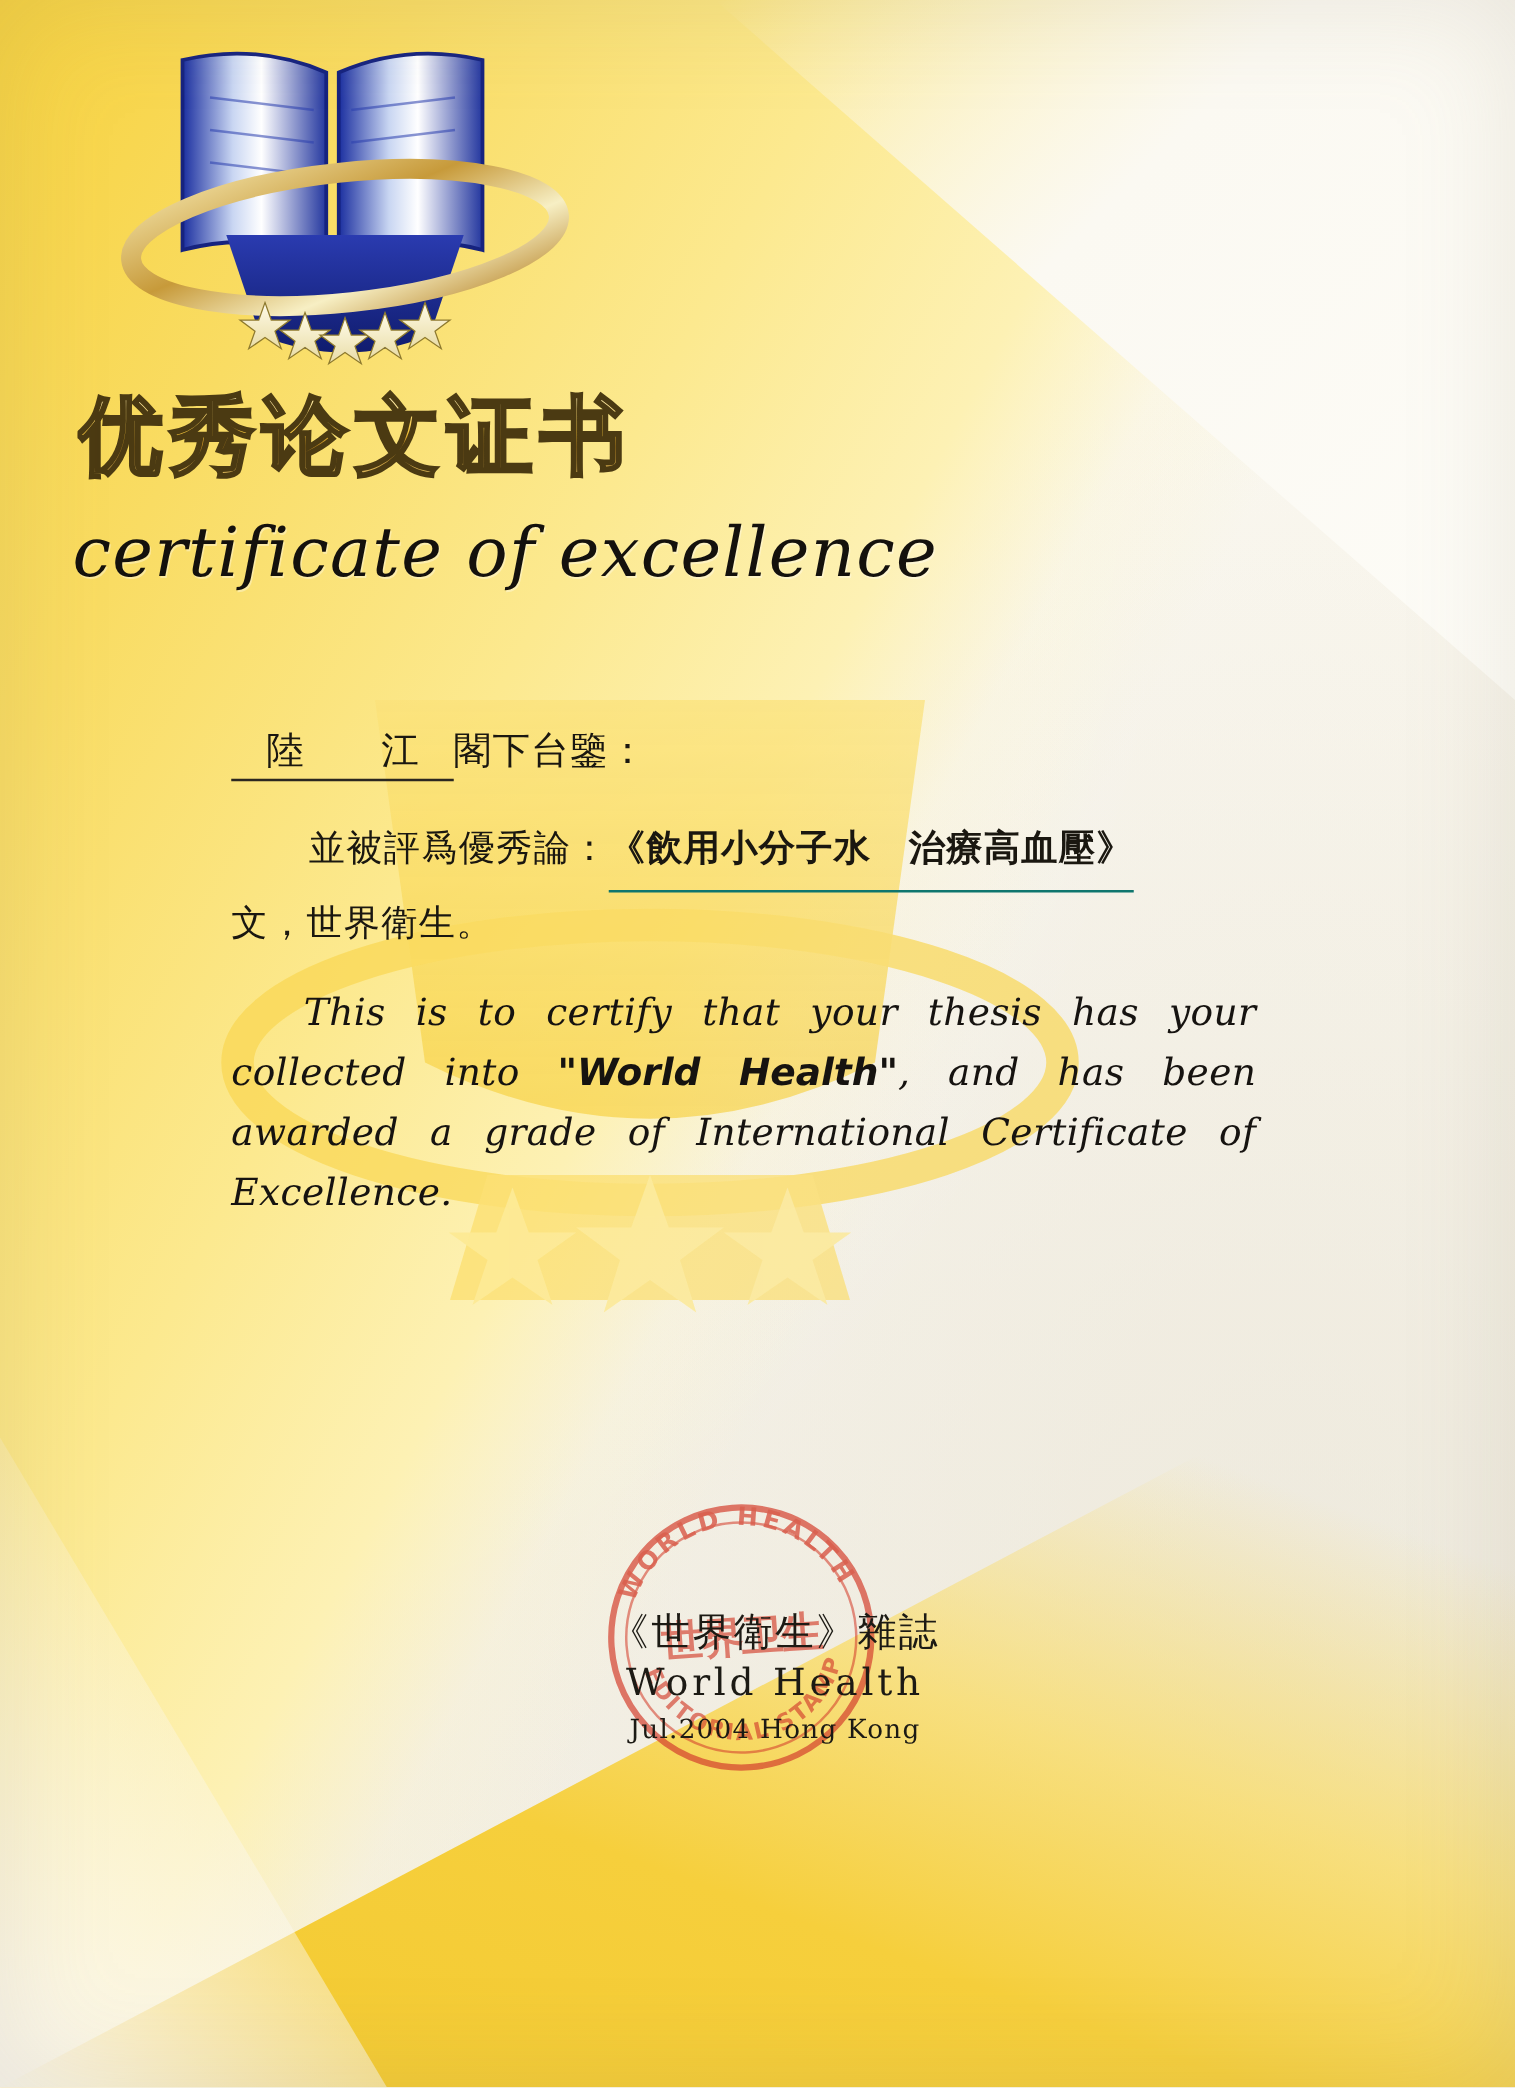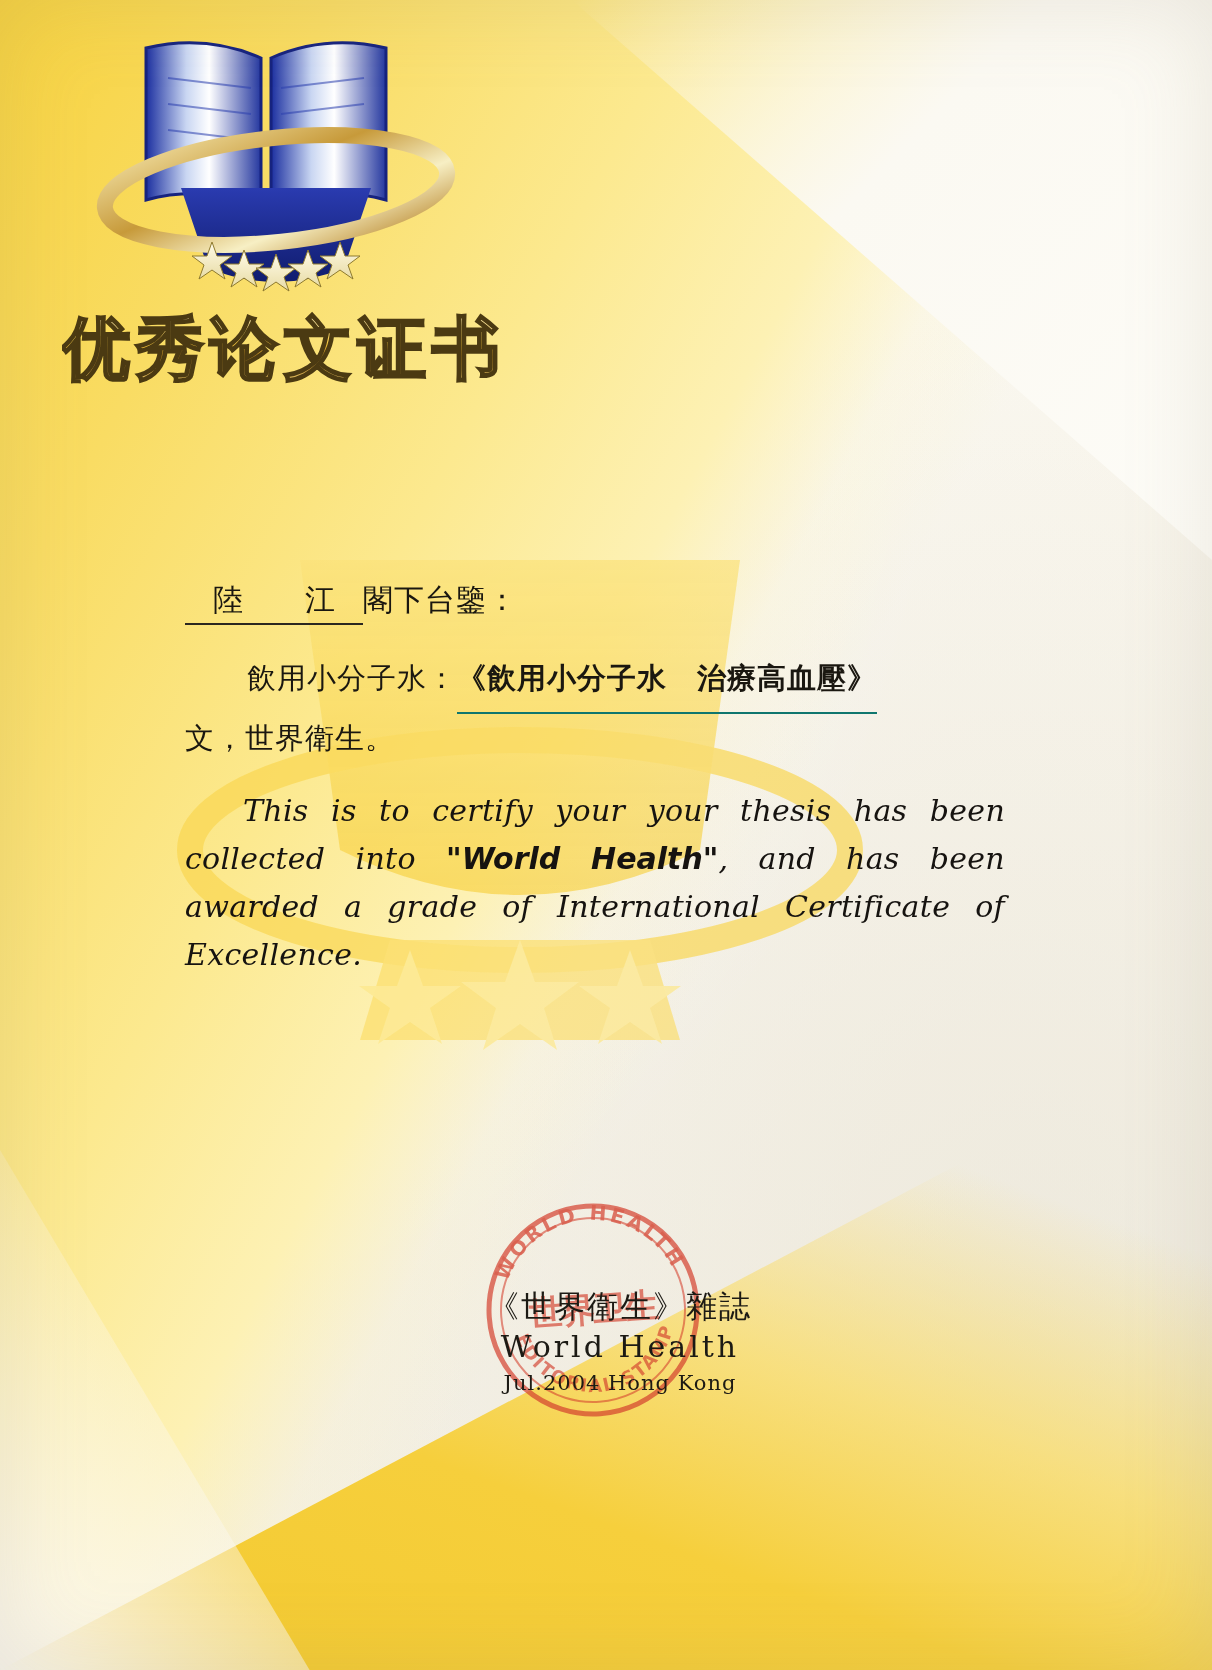--- a/index.html
+++ b/index.html
@@ -300,38 +300,39 @@
       <linearGradient id="tg" x1="0" y1="0" x2="0" y2="1">
         <stop offset="0%" stop-color="#fff6cf"></stop>
         <stop offset="45%" stop-color="#f2c33c"></stop>
         <stop offset="60%" stop-color="#b07d1d"></stop>
         <stop offset="100%" stop-color="#f0d278"></stop>
       </linearGradient>
     </defs>
     <text x="0" y="64" font-family="'DejaVu Sans', sans-serif" font-size="68" font-weight="700" letter-spacing="6" fill="url(#tg)" stroke="#4b3a12" stroke-width="2.5">优秀论文证书</text>
   </svg>
 
+  <div class="title-en">certificate of excellence</div>
 
   <div class="body">
 
     <div class="line-name">
       <span class="name-blank">陸　江</span><span>閣下台鑒：</span>
     </div>
 
     <p class="para-cn indent">
-      <span>飲用小分子水：</span><span class="uline">《飲用小分子水　治療高血壓》</span>
+      <span>並被評爲優秀論：</span><span class="uline">《飲用小分子水　治療高血壓》</span>
     </p>
 
 
     <p class="para-cn">
       <span>文，世界衛生。</span>
     </p>
 
     <p class="para-en first-indent">
-      <span>This is to certify your your thesis has been collected into</span>
+      <span>This is to certify that your thesis has your collected into</span>
       <span class="strong">"World Health"</span><span>, and has been awarded a grade of International Certificate of Excellence.</span>
     </p>
   </div>
 
   <svg class="stamp" viewBox="0 0 230 230">
     <defs>
       <path id="arcTop" d="M25,115 a90,90 0 0 1 180,0"></path>
       <path id="arcBottom" d="M33,115 a82,82 0 0 0 164,0"></path>
     </defs>
     <circle cx="115" cy="115" r="104" fill="none" stroke="#d4402e" stroke-width="5" opacity="0.85"></circle>

